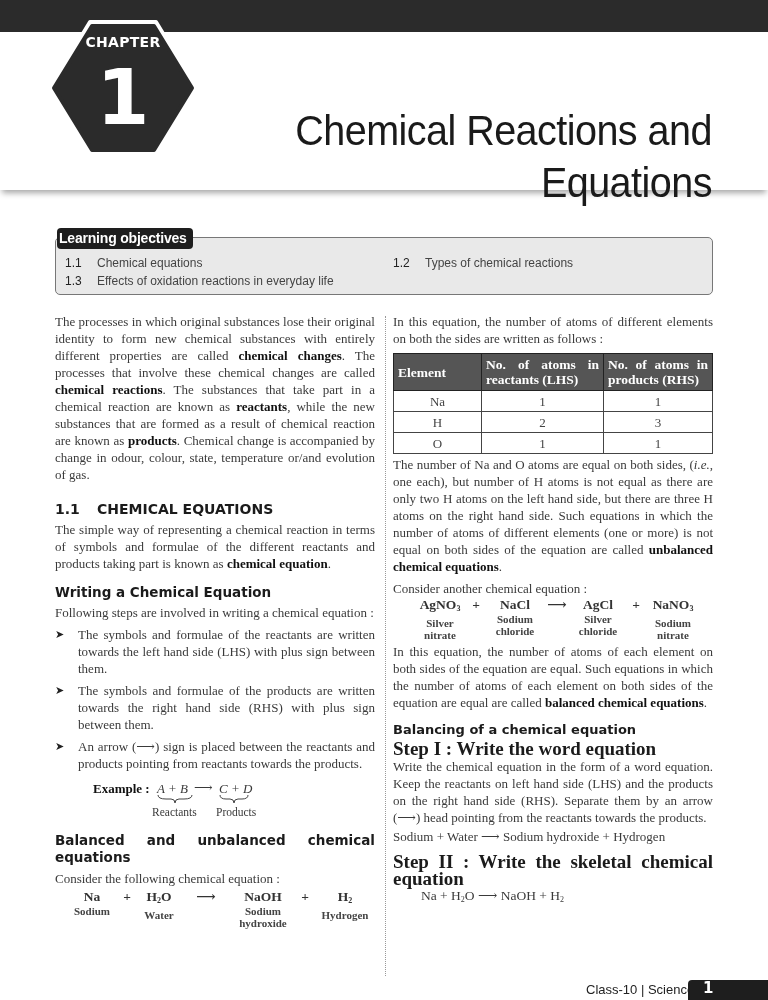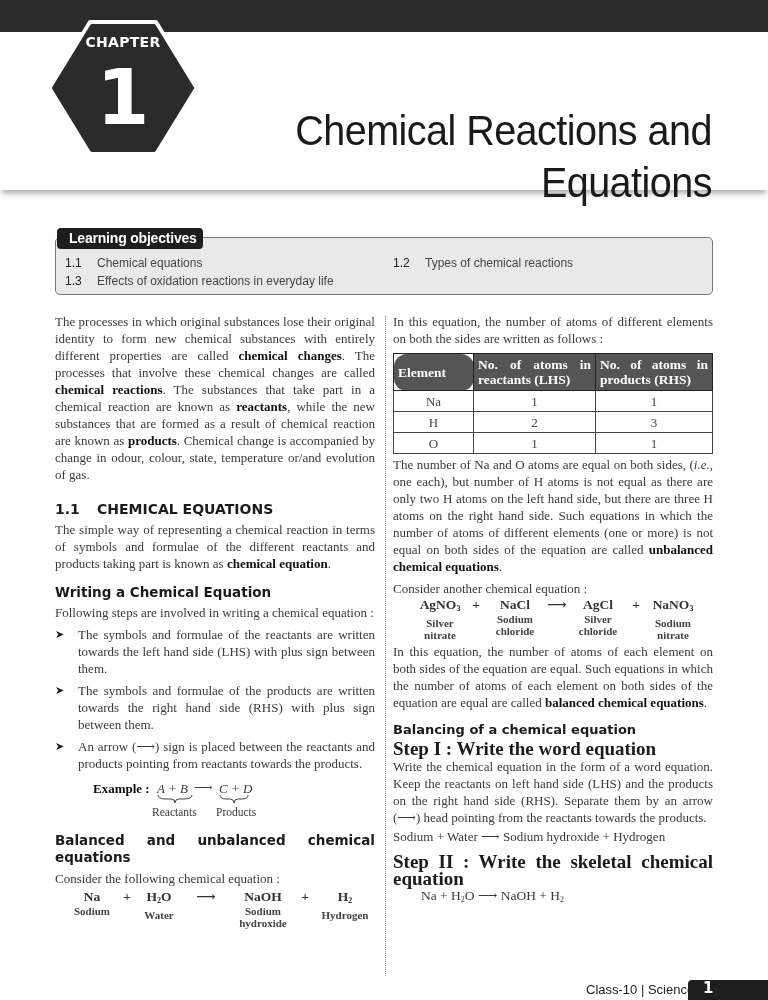--- a/index.html
+++ b/index.html
@@ -16,21 +16,21 @@
     font-family: "DejaVu Sans", sans-serif; font-weight: bold; font-size: 14px; letter-spacing: 0.3px; }
   .chapter-number { position: absolute; left: 0; width: 150px; top: 34px; text-align: center; color: #fff;
     font-family: "DejaVu Sans", sans-serif; font-weight: bold; font-size: 76px; line-height: 88px; }
   .chapter-title { position: absolute; right: 56px; top: 62px; text-align: right; color: #1a1a1a;
     font-family: "Liberation Sans", sans-serif; font-size: 43px; line-height: 52px; letter-spacing: -0.6px; transform: scaleX(0.92); transform-origin: right top; }
 
   
   .objectives { position: absolute; left: 55px; top: 237px; width: 658px; height: 58px; background: #e9e9e9;
     border: 1px solid #777; border-radius: 5px; }
   .objectives-tag { position: absolute; left: 57px; top: 228px; background: #1e1e1e; color: #fff;
-    font-family: "Liberation Sans", sans-serif; font-weight: bold; font-size: 14px; padding: 2px 6px 3px 12px;
+    font-family: "Liberation Sans", sans-serif; font-weight: bold; font-size: 14px; padding: 2px 6px 3px 2px;
     border-radius: 4px; letter-spacing: -0.2px; }
   .obj { position: absolute; font-family: "Liberation Sans", sans-serif; font-size: 12px; color: #444; white-space: nowrap; }
   .obj .num { color: #222; display: inline-block; width: 32px; }
 
   
   .col { position: absolute; top: 313px; font-size: 13px; line-height: 17px; text-align: justify; }
   .col-left { left: 55px; width: 320px; }
   .col-right { left: 393px; width: 320px; }
   .col-divider { position: absolute; left: 385px; top: 316px; height: 660px; border-left: 1px dotted #999; }
   p { margin: 0; }
@@ -159,21 +159,21 @@
     </div>
   </div>
 </div>
 
 <div class="col col-right">
   <p>In this equation, the number of atoms of different elements on both the sides are written as follows :</p>
 
   <table class="atoms">
     <thead>
       <tr>
-        <th style="width:80px;border-radius:13px;">Element</th>
+        <th style="width:88px;">Element</th>
         <th style="width:122px;">No. of atoms in reactants (LHS)</th>
         <th>No. of atoms in products (RHS)</th>
       </tr>
     </thead>
     <tbody>
       <tr>
         <td>Na</td>
         <td>1</td>
         <td>1</td>
       </tr>

